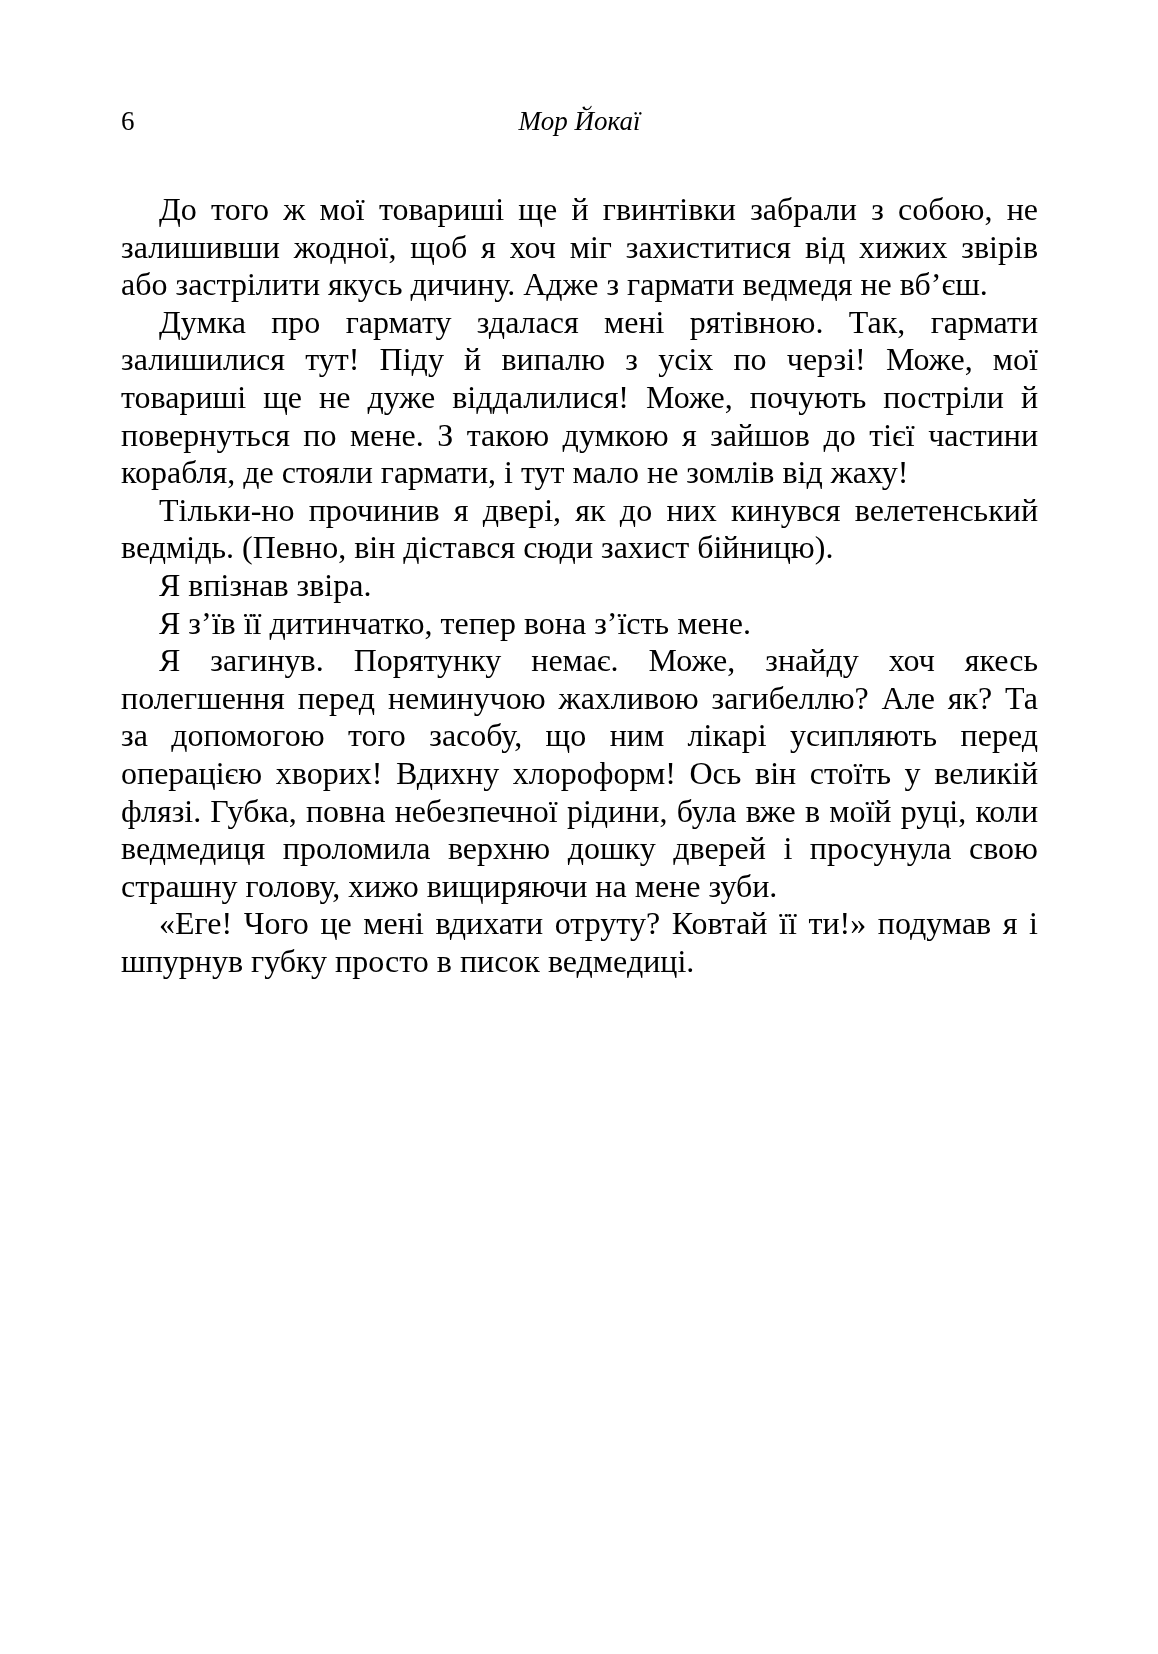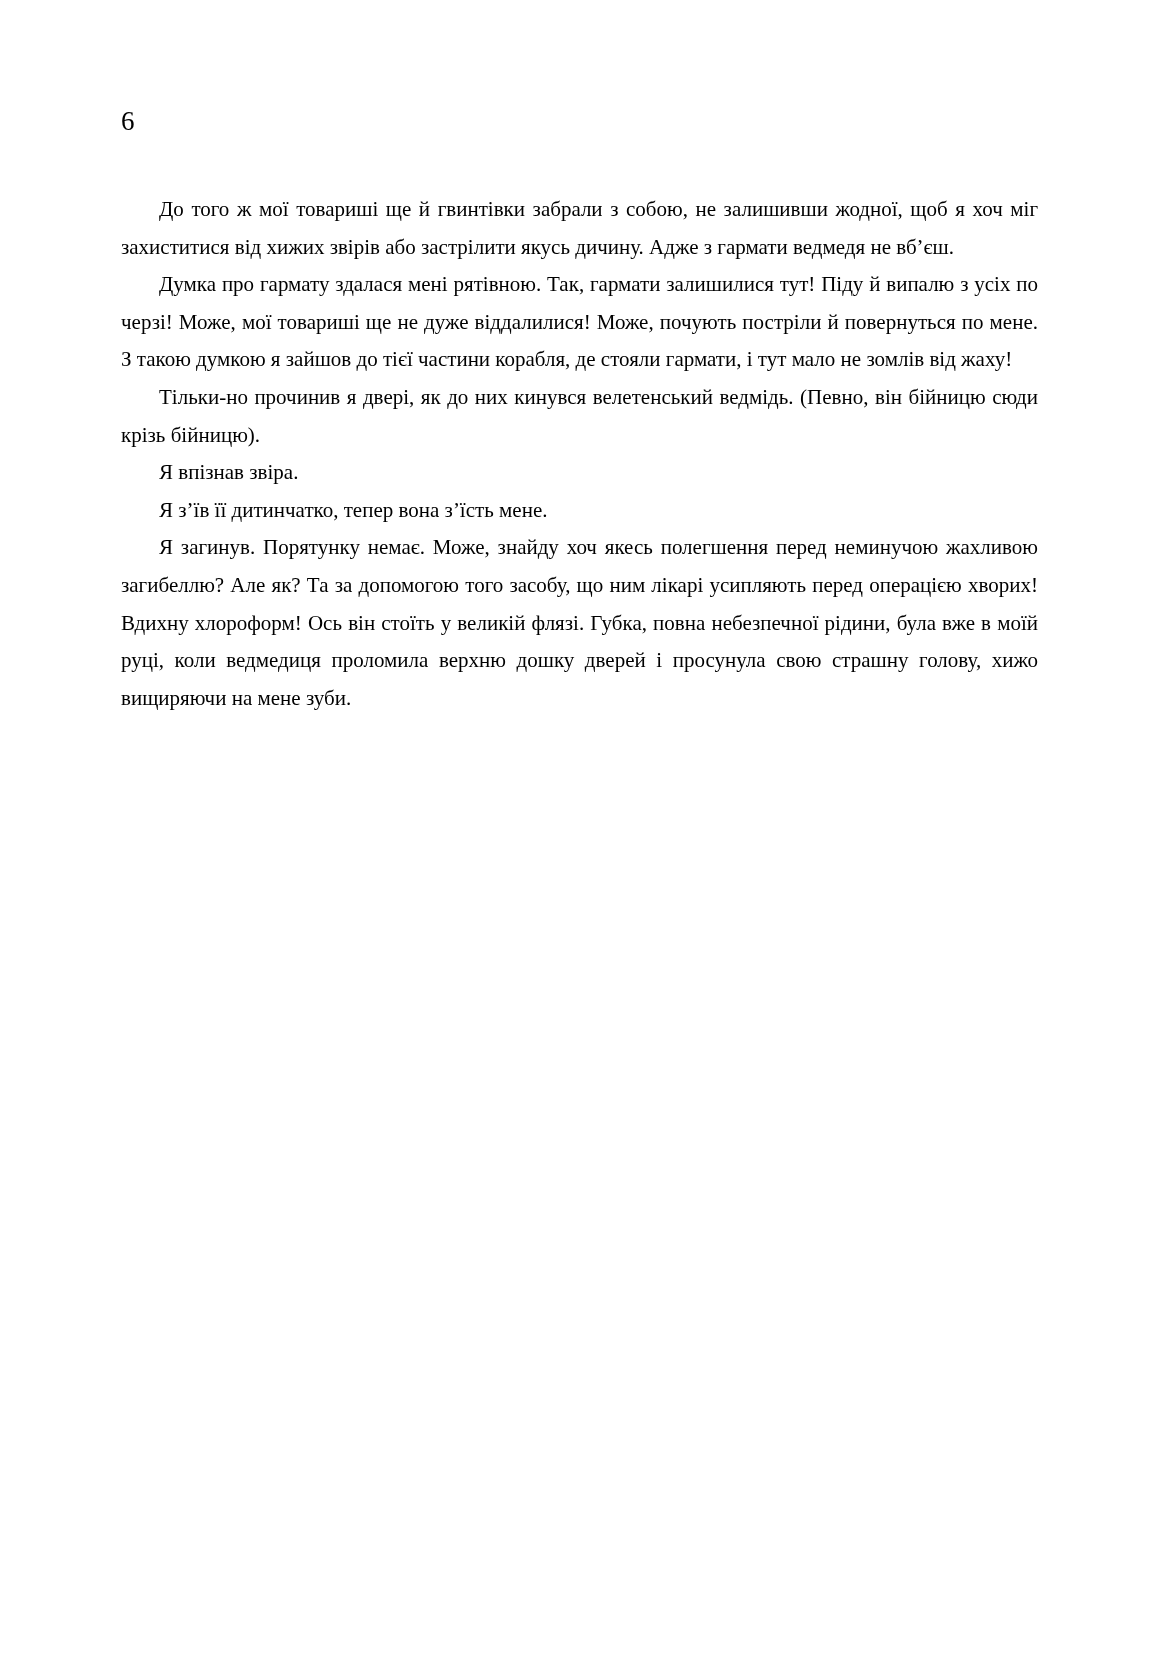--- a/index.html
+++ b/index.html
@@ -34,39 +34,41 @@
   .running-title {
     display: block;
     text-align: center;
     font-style: italic;
   }
   .page-body {
     position: absolute;
     top: 191px;
     left: 121px;
     width: 917px;
-    font-size: 21px;
+    font-size: 32px;
     line-height: 37.6px;
     text-align: justify;
     text-justify: inter-word;
   }
   .page-body p {
     margin: 0;
     padding: 0;
     text-indent: 38px;
   }
 </style>
 </head>
 <body>
 
 <div class="page">
   <div class="page-header">
     <span class="page-number">6</span>
+    <span class="running-title">Мор Йокаї</span>
   </div>
   <div class="page-body">
       <p>До того ж мої товариші ще й гвинтівки забрали з собою, не залишивши жодної, щоб я хоч міг захиститися від хижих звірів або застрілити якусь дичину. Адже з гармати ведмедя не вб’єш.</p>
       <p>Думка про гармату здалася мені рятівною. Так, гармати залишилися тут! Піду й випалю з усіх по черзі! Може, мої товариші ще не дуже віддалилися! Може, почують постріли й повернуться по мене. З такою думкою я зайшов до тієї частини корабля, де стояли гармати, і тут мало не зомлів від жаху!</p>
-      <p>Тільки-но прочинив я двері, як до них кинувся велетенський ведмідь. (Певно, він бійницю сюди крізь бійницю).</p>
+      <p>Тільки-но прочинив я двері, як до них кинувся велетенський ведмідь. (Певно, він дістався сюди захист бійницю).</p>
       <p>Я впізнав звіра.</p>
       <p>Я з’їв її дитинчатко, тепер вона з’їсть мене.</p>
       <p>Я загинув. Порятунку немає. Може, знайду хоч якесь полегшення перед неминучою жахливою загибеллю? Але як? Та за допомогою того засобу, що ним лікарі усипляють перед операцією хворих! Вдихну хлороформ! Ось він стоїть у великій флязі. Губка, повна небезпечної рідини, була вже в моїй руці, коли ведмедиця проломила верхню дошку дверей і просунула свою страшну голову, хижо вищиряючи на мене зуби.</p>
+      <p>«Еге! Чого це мені вдихати отруту? Ковтай її ти!» подумав я і шпурнув губку просто в писок ведмедиці.</p>
     </div>
 </div>
 
 </body></html>

